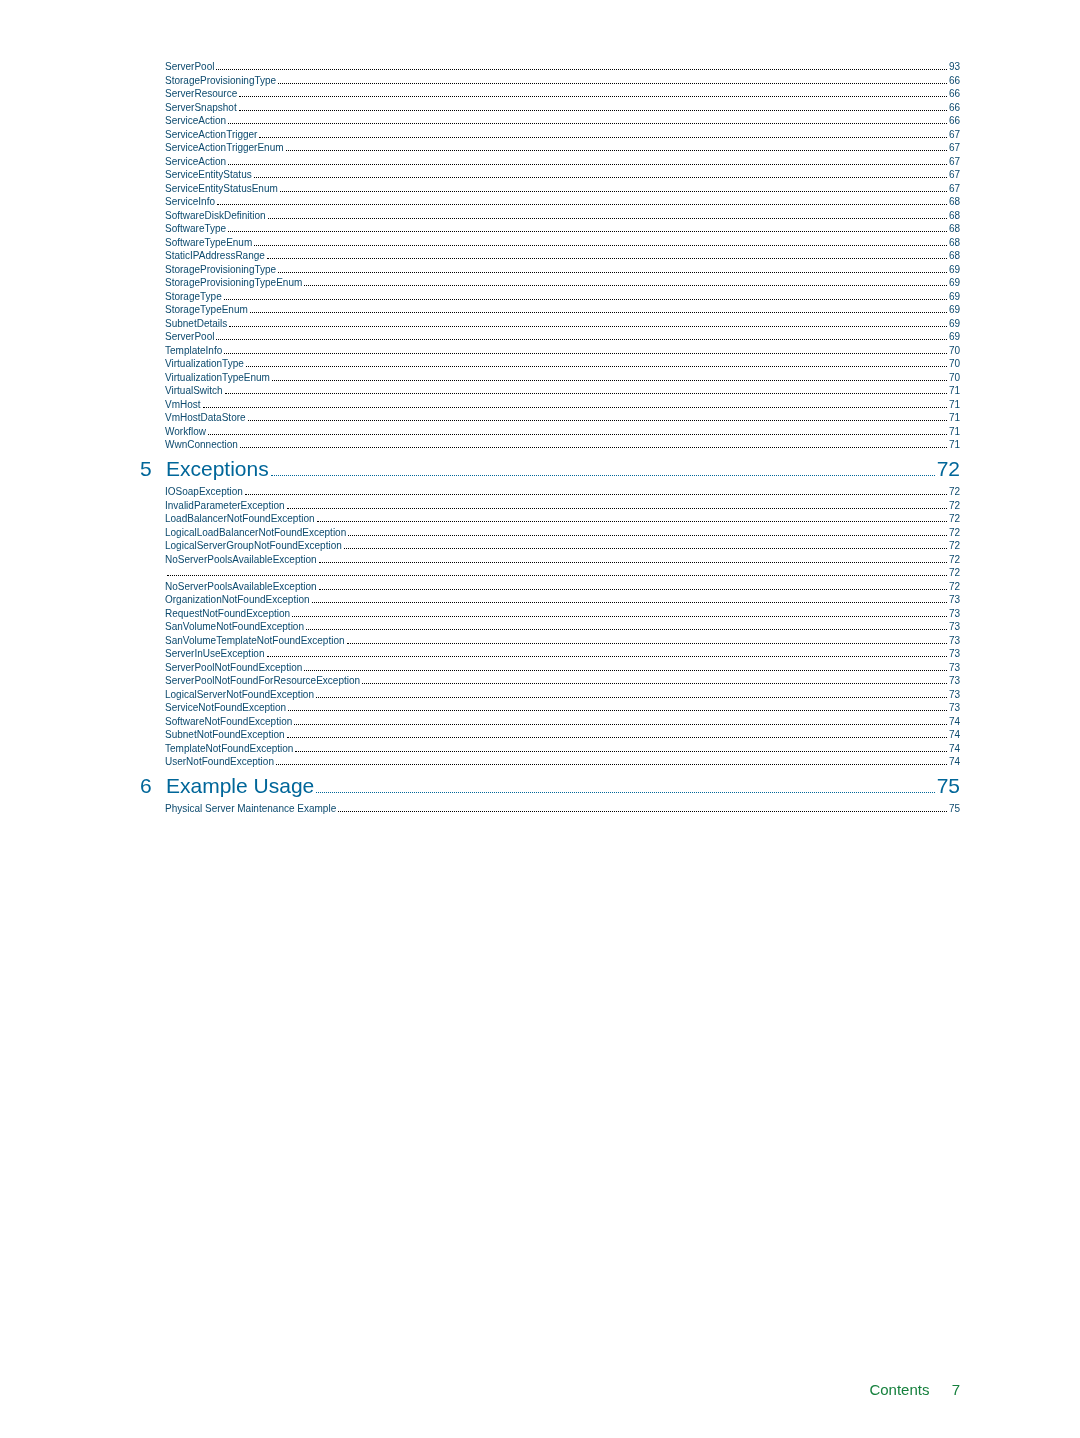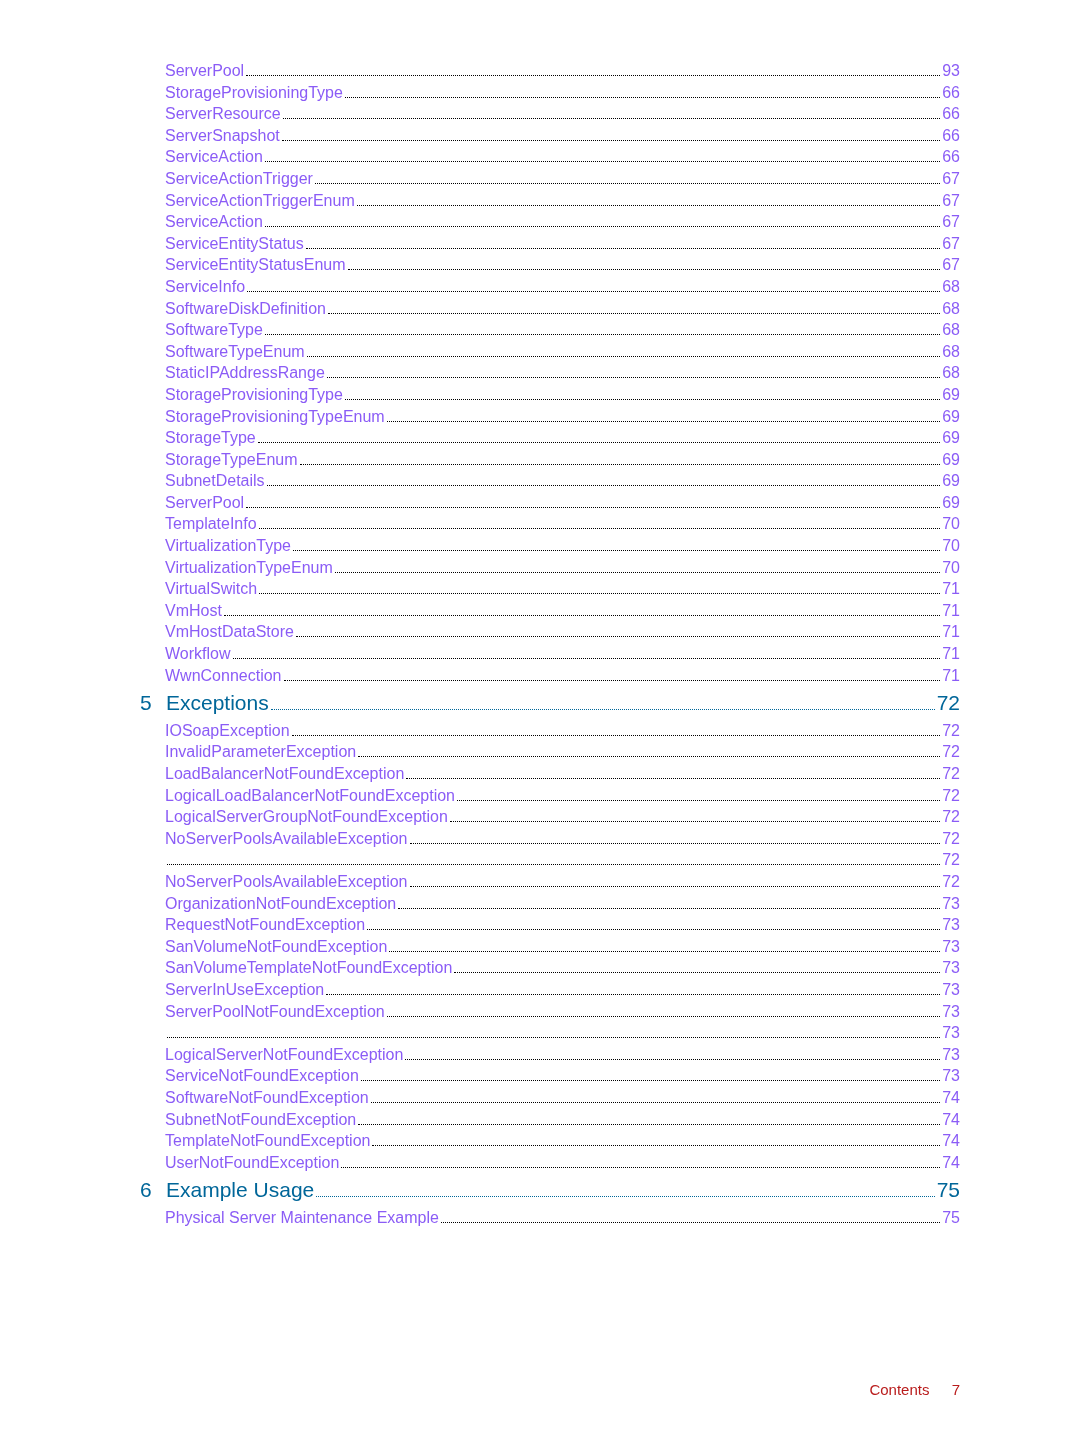--- a/index.html
+++ b/index.html
@@ -1,26 +1,26 @@
 <!DOCTYPE html>
 <html><head>
 <meta charset="utf-8">
 <style>
 *{margin:0;padding:0;box-sizing:border-box}
 body{width:1080px;height:1438px;background:#fff;font-family:Arial,Helvetica,sans-serif;padding:60px 120px 40px 100px;position:relative}
-.toc-line{display:flex;align-items:baseline;font-size:16px;color:#8b5cf6;line-height:1.35}
+.toc-line{display:flex;align-items:baseline;font-size:10px;color:#0c4a6e;line-height:1.35}
 .toc-line.indent1{margin-left:65px}
 .toc-line.indent0{margin-left:40px}
 .toc-chapter{color:#006699;font-size:21px;line-height:1.6}
 .toc-chapter .num{min-width:24px;margin-right:2px}
 .toc-label{white-space:nowrap}
 .toc-dots{flex:1;border-bottom:1.5px dotted #000;margin:0 2px 3px 2px;min-width:10px}
 .toc-chapter .toc-dots{border-bottom:1.5px dotted #006699}
 .toc-page{white-space:nowrap}
-.footer{position:absolute;bottom:40px;right:120px;font-size:15px;color:#b91c1c}
+.footer{position:absolute;bottom:40px;right:120px;font-size:15px;color:#15803d}
 .footer .pn{margin-left:18px}
 </style>
 </head>
 <body>
 
 <div id="toc">
     <div class="toc-line indent1">
       <span class="toc-label">ServerPool</span>
       <span class="toc-dots"></span>
       <span class="toc-page">93</span>
@@ -234,20 +234,21 @@
       <span class="toc-label">ServerInUseException</span>
       <span class="toc-dots"></span>
       <span class="toc-page">73</span>
     </div>
     <div class="toc-line indent1">
       <span class="toc-label">ServerPoolNotFoundException</span>
       <span class="toc-dots"></span>
       <span class="toc-page">73</span>
     </div>
     <div class="toc-line indent1">
+      <span class="toc-label">ServerPoolNotFoundForResourceException</span>
       <span class="toc-dots"></span>
       <span class="toc-page">73</span>
     </div>
     <div class="toc-line indent1">
       <span class="toc-label">LogicalServerNotFoundException</span>
       <span class="toc-dots"></span>
       <span class="toc-page">73</span>
     </div>
     <div class="toc-line indent1">
       <span class="toc-label">ServiceNotFoundException</span>

